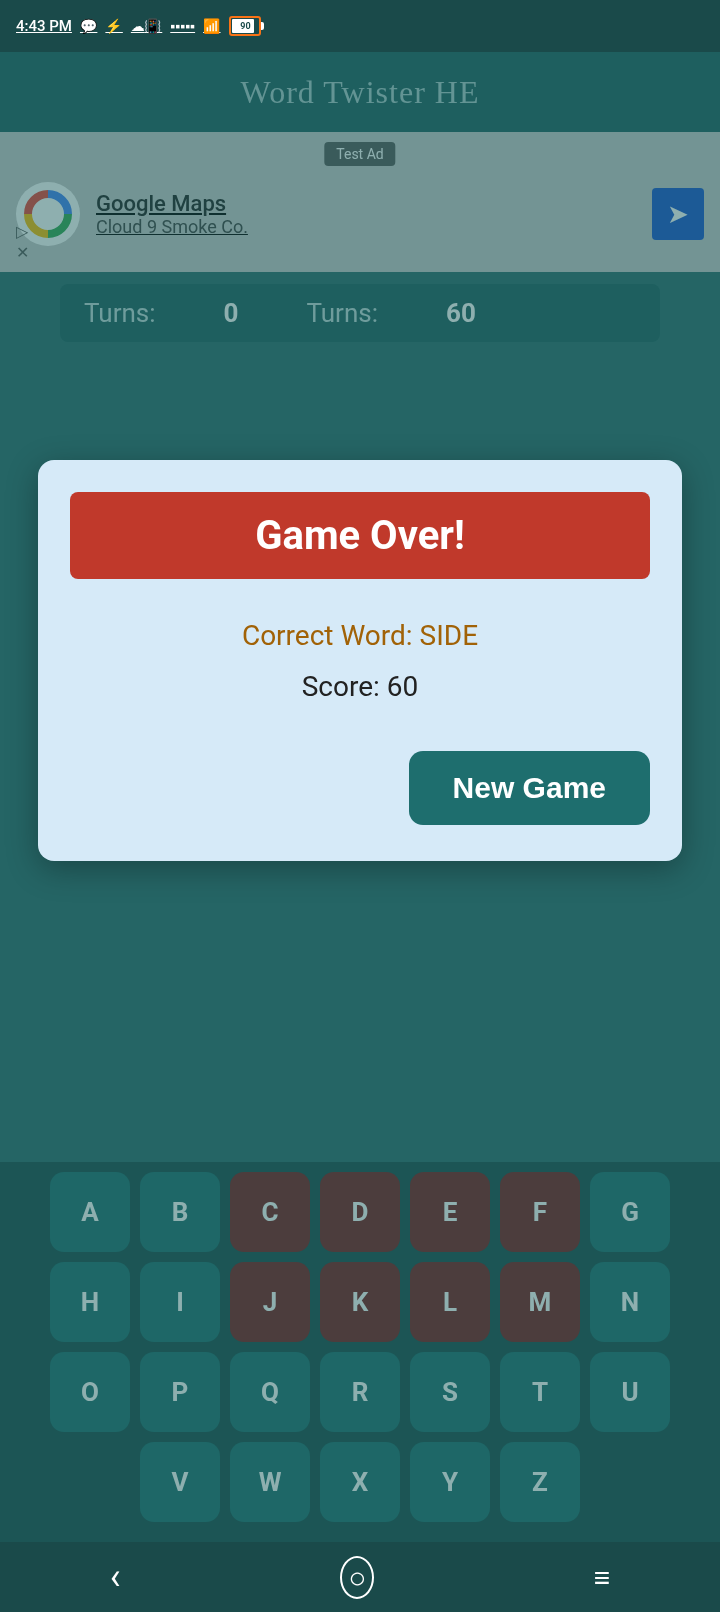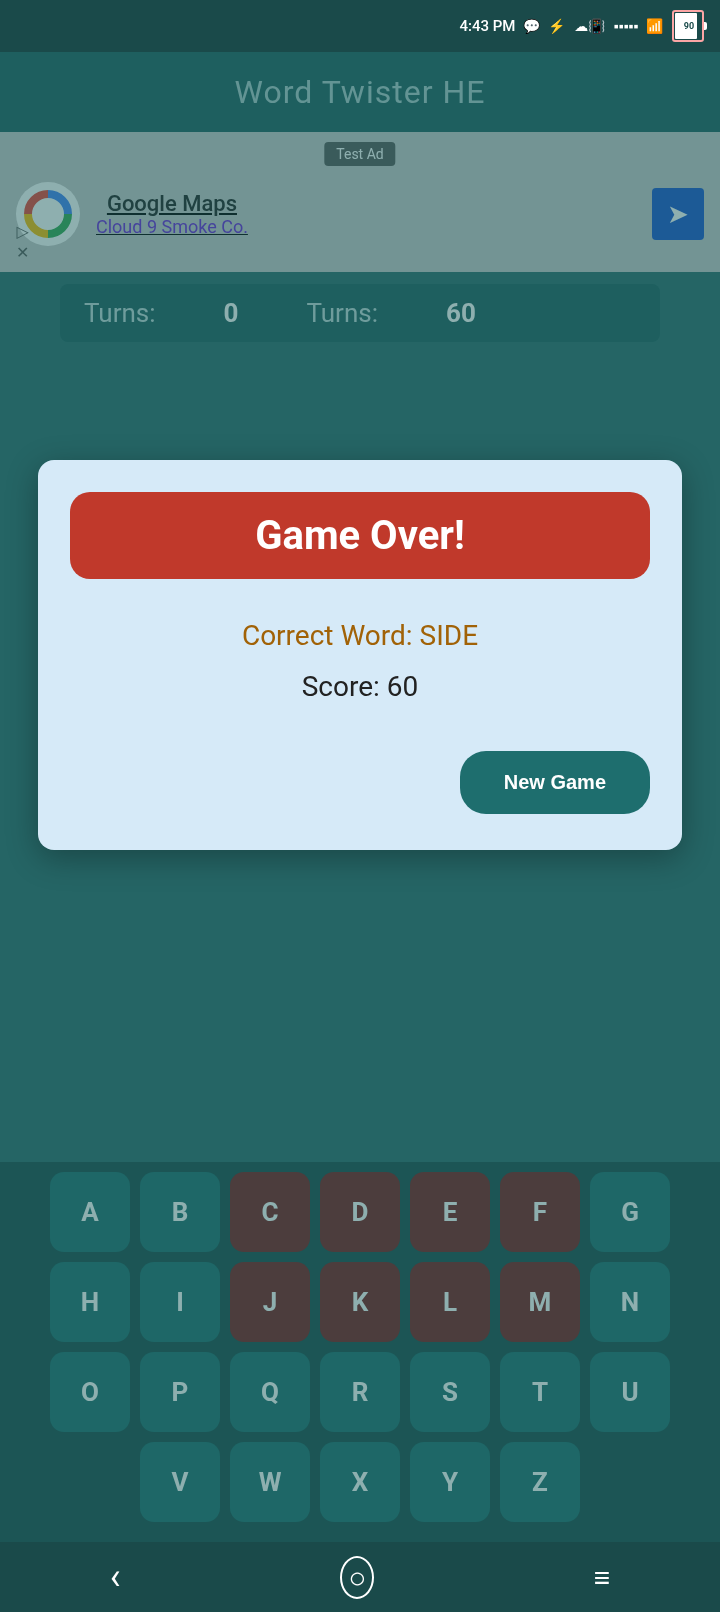--- a/index.html
+++ b/index.html
@@ -13,46 +13,47 @@
       position: relative;
     }
 
     
     .status-bar {
       width: 720px;
       height: 52px;
       background: #1a4a4a;
       display: flex;
       align-items: center;
-      justify-content: flex-end;
+      justify-content: flex-start;
       padding: 0 16px;
       color: white;
       font-size: 15px;
       font-weight: 500;
       position: relative;
       z-index: 10;
+      text-decoration: underline;
     }
     .status-left {
       display: flex;
       align-items: center;
       gap: 8px;
     }
     .status-right {
       display: flex;
       align-items: center;
       gap: 8px;
     }
     .status-icon {
       font-size: 14px;
     }
     .battery-icon {
-      border: 2px solid #fca5a5;
+      border: 2px solid #f97316;
       border-radius: 3px;
       width: 32px;
-      height: 32px;
+      height: 20px;
       display: inline-flex;
       align-items: center;
       padding: 1px;
       position: relative;
     }
     .battery-icon::after {
       content: '';
       position: absolute;
       right: -5px;
       top: 50%;
@@ -78,38 +79,38 @@
     }
 
     
     .app-header {
       width: 720px;
       height: 80px;
       background: #1e5f5f;
       display: flex;
       align-items: center;
       justify-content: center;
+      font-family: Liberation Serif, serif;
     }
     .app-title {
       color: #a8c8c8;
       font-size: 32px;
       font-weight: 400;
       letter-spacing: 1px;
     }
 
     
     .ad-banner {
       width: 720px;
       height: 140px;
       background: #c8c8c8;
       position: relative;
       display: flex;
       align-items: center;
       padding: 16px;
-      text-align: center;
     }
     .ad-label {
       position: absolute;
       top: 10px;
       left: 50%;
       transform: translateX(-50%);
       background: rgba(50,50,50,0.75);
       color: white;
       font-size: 14px;
       padding: 4px 12px;
@@ -122,21 +123,21 @@
       margin-top: 24px;
       text-decoration: underline;
     }
     .ad-text h3 {
       font-size: 22px;
       color: #222;
       font-weight: 500;
     }
     .ad-text p {
       font-size: 18px;
-      color: #6d28d9;
+      color: #404040;
     }
     .ad-arrow {
       position: absolute;
       right: 16px;
       top: 50%;
       transform: translateY(-50%);
       margin-top: 12px;
       width: 52px;
       height: 52px;
       background: #1a55cc;
@@ -205,44 +206,44 @@
       z-index: 20;
       box-shadow: 0 8px 32px rgba(0,0,0,0.3);
     }
     .modal-title {
       background: #c0392b;
       color: white;
       font-size: 40px;
       font-weight: bold;
       text-align: center;
       padding: 20px;
-      border-radius: 20px;
+      border-radius: 8px;
       margin-bottom: 40px;
     }
     .modal-body {
       text-align: center;
     }
     .correct-word {
       font-size: 28px;
       color: #a16207;
       margin-bottom: 18px;
     }
     .modal-score {
       font-size: 28px;
       color: #222;
       margin-bottom: 48px;
     }
     .new-game-btn {
       background: #1e6e6e;
       color: white;
-      font-size: 20px;
+      font-size: 30px;
       font-weight: bold;
       padding: 20px 44px;
       border: none;
-      border-radius: 26px;
+      border-radius: 14px;
       cursor: pointer;
       float: right;
     }
     .modal-clear { clear: both; }
 
     
     .keyboard-area {
       position: absolute;
       bottom: 70px;
       left: 0;

